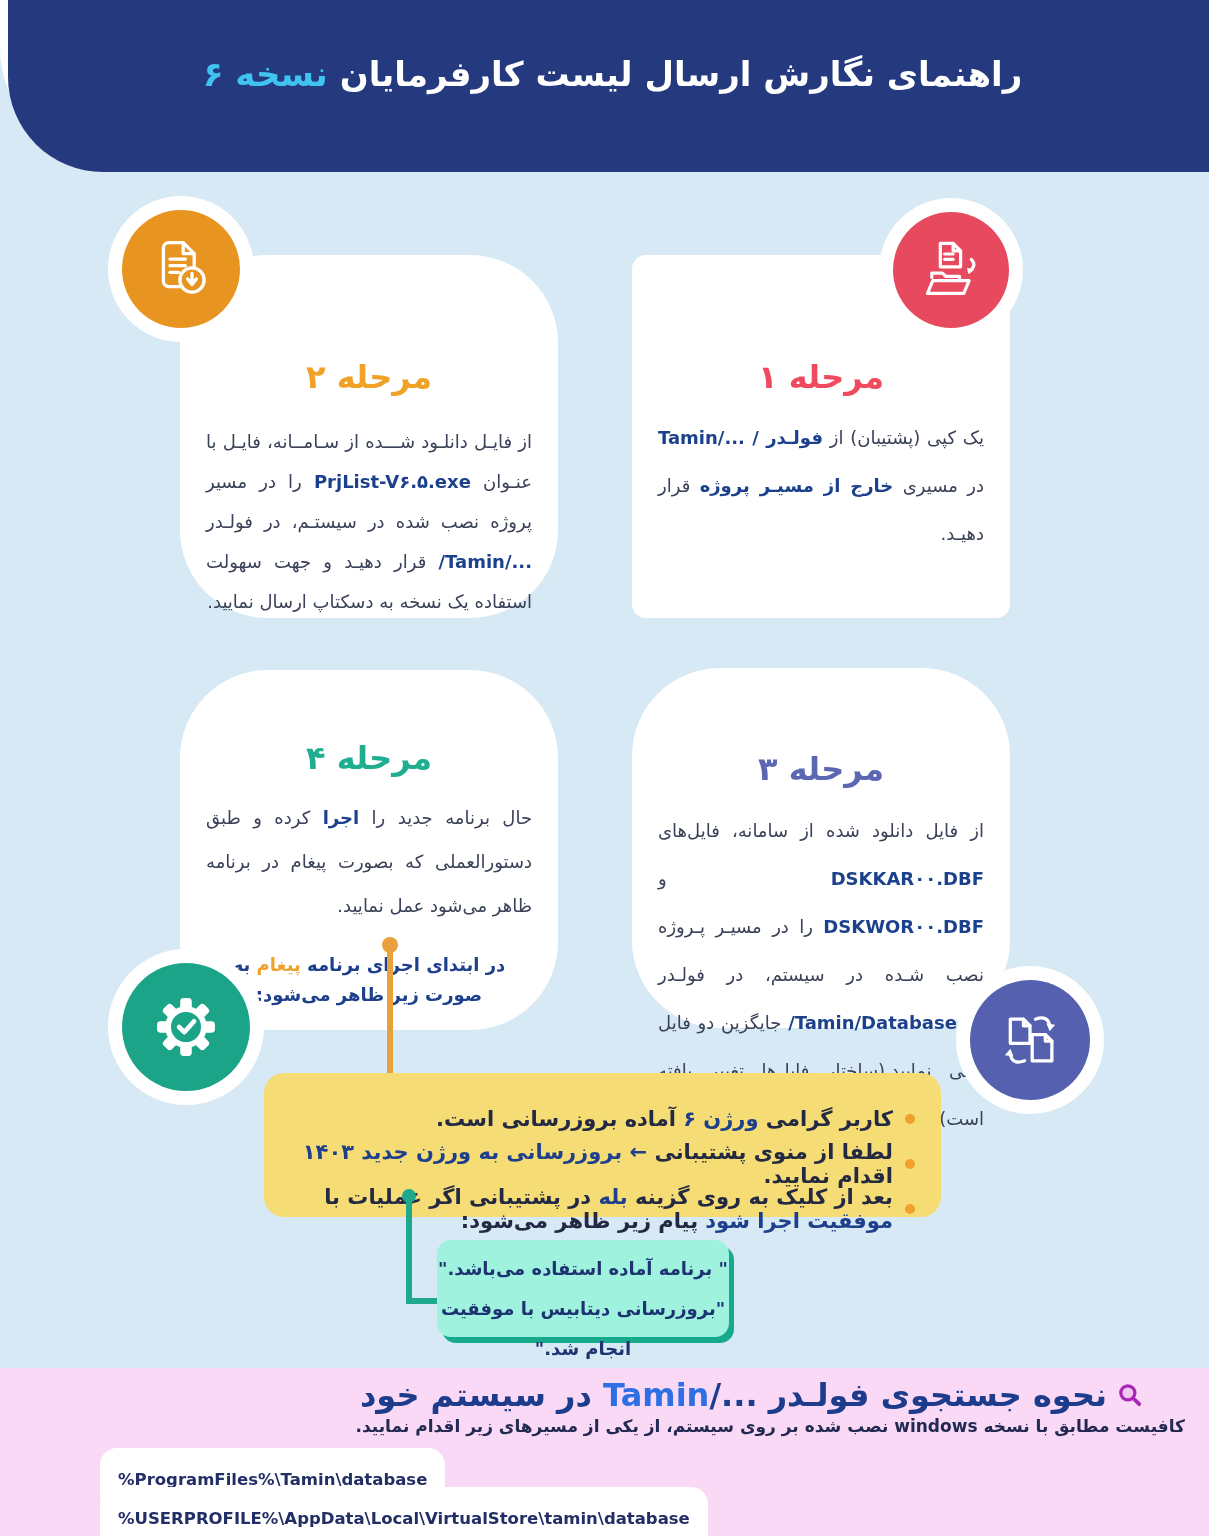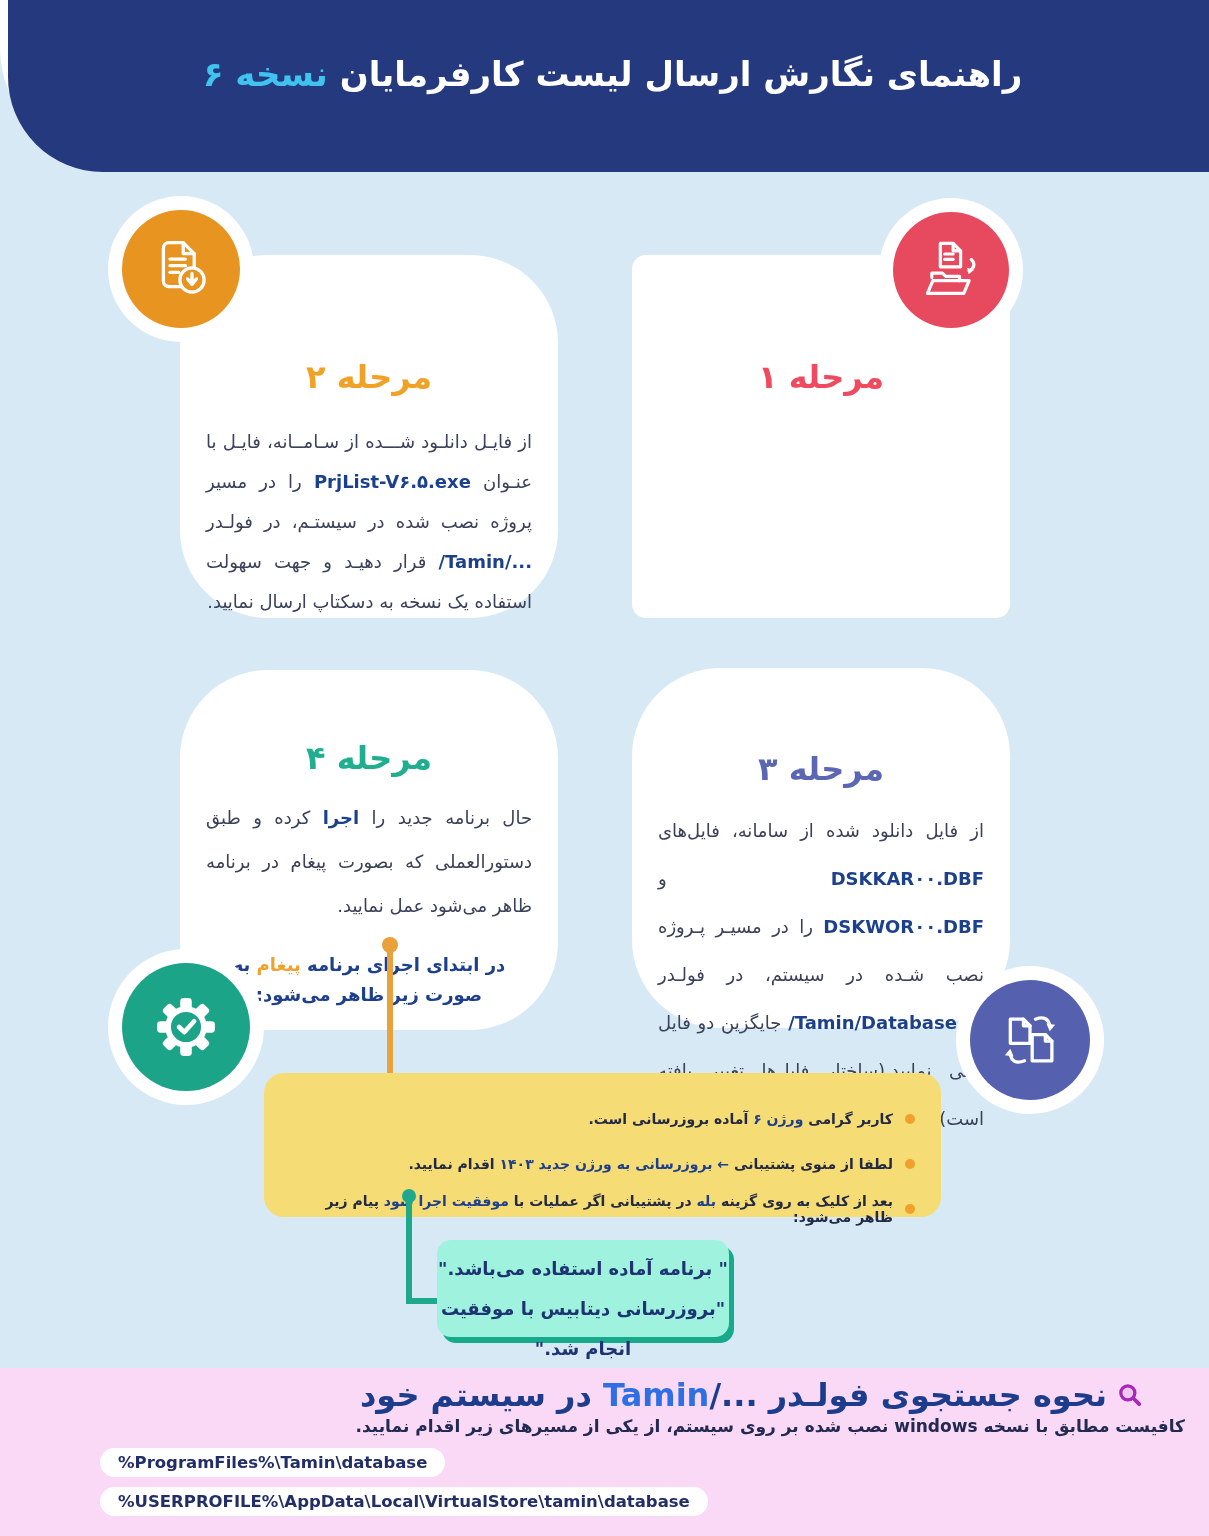--- a/index.html
+++ b/index.html
@@ -43,37 +43,37 @@
   .ic-purple{left:970px;top:980px;width:120px;height:120px;background:#5560AE;}
   
   .o-dot{position:absolute;left:382px;top:937px;width:16px;height:16px;border-radius:50%;background:#E9A13B;}
   .o-line{position:absolute;left:387px;top:951px;width:6px;height:124px;background:#E9A13B;}
   .t-dot{position:absolute;left:402px;top:1189px;width:14px;height:14px;border-radius:50%;background:#1EA98C;}
   .t-vline{position:absolute;left:406px;top:1196px;width:6px;height:108px;background:#1EA98C;}
   .t-hline{position:absolute;left:406px;top:1298px;width:34px;height:6px;background:#1EA98C;}
   
   .callout{position:absolute;left:264px;top:1073px;width:677px;height:144px;background:#F5DC74;
            border-radius:20px;box-sizing:border-box;padding:23px 26px 0 20px;}
-  .bullet-row{display:flex;align-items:center;direction:rtl;height:45px;font-size:14px;
+  .bullet-row{display:flex;align-items:center;direction:rtl;height:45px;font-size:21px;
               color:#232942;font-weight:bold;}
   .dot{flex:0 0 auto;width:10px;height:10px;border-radius:50%;background:#F0A02B;margin-left:12px;}
   .bullet-row .b{color:#1D3F8C;}
   
   .msgbox{position:absolute;left:437px;top:1240px;width:292px;height:97px;background:#9FF3DE;
           border-radius:14px;box-shadow:5px 6px 0 0 #17A98B;box-sizing:border-box;
           padding-top:9px;text-align:center;}
   .msgbox p{margin:0;font-size:18px;font-weight:bold;color:#1E3472;line-height:40px;}
   
   .footer{position:absolute;left:0;top:1368px;width:1209px;height:168px;background:#F9D9F5;}
   .f-head{position:absolute;right:66px;top:8px;display:flex;align-items:center;direction:rtl;
           font-size:32px;font-weight:bold;color:#1D3C8C;}
   .f-head .glass{margin-left:10px;flex:0 0 auto;}
   .f-head .latin{color:#2F6FE4;}
   .f-sub{position:absolute;right:24px;top:48px;margin:0;font-size:17px;font-weight:bold;color:#232A52;}
-  .pill{position:absolute;left:100px;background:#FFFFFF;border-radius:17px;padding:5px 18px;
+  .pill{position:absolute;left:100px;background:#FFFFFF;border-radius:17px;padding:22px 18px;
         font-size:16.5px;font-weight:bold;color:#222E66;direction:ltr;text-align:left;white-space:nowrap;}
   .pill1{top:80px;}
   .pill2{top:119px;}
 </style>
 </head>
 <body>
 
 <div class="page">
 
   <div class="header-wrap">
@@ -82,20 +82,21 @@
     </header>
   </div>
 
   <section class="card c2">
     <h2 class="card-title t-orange">مرحله ۲</h2>
     <p class="body"><span>از فایـل دانلـود شـــده از سـامــانه، فایـل با عنـوان </span><span class="b ltr">PrjList-V۶.۵.exe</span><span> را در مسیر پروژه نصب  شده در سیستـم، در فولـدر </span><span class="b ltr">/Tamin/...</span><span>  قرار دهیـد و جهت سهولت استفاده یک نسخه به دسکتاپ ارسال نمایید.</span></p>
   </section>
 
   <section class="card c1">
     <h2 class="card-title t-red">مرحله ۱</h2>
+    <p class="body"><span>یک کپی (پشتیبان) از </span><span class="b">فولـدر / </span><span class="b ltr">Tamin/...</span><span>  در مسیری </span><span class="b">خارج از مسیـر پروژه</span><span> قرار دهیـد.</span></p>
   </section>
 
   <section class="card c4">
     <h2 class="card-title t-teal">مرحله ۴</h2>
     <p class="body"><span>حال برنامه جدید را </span><span class="b">اجرا</span><span> کرده و طبق دستورالعملی که بصورت پیغام در برنامه ظاهر می‌شود عمل نمایید.</span></p>
     <p class="note"><span>در ابتدای اجرای برنامه </span><span class="hl-orange">پیغام</span><span> به صورت زیر ظاهر می‌شود:</span></p>
   </section>
 
   <section class="card c3">
     <h2 class="card-title t-purple">مرحله ۳</h2>

